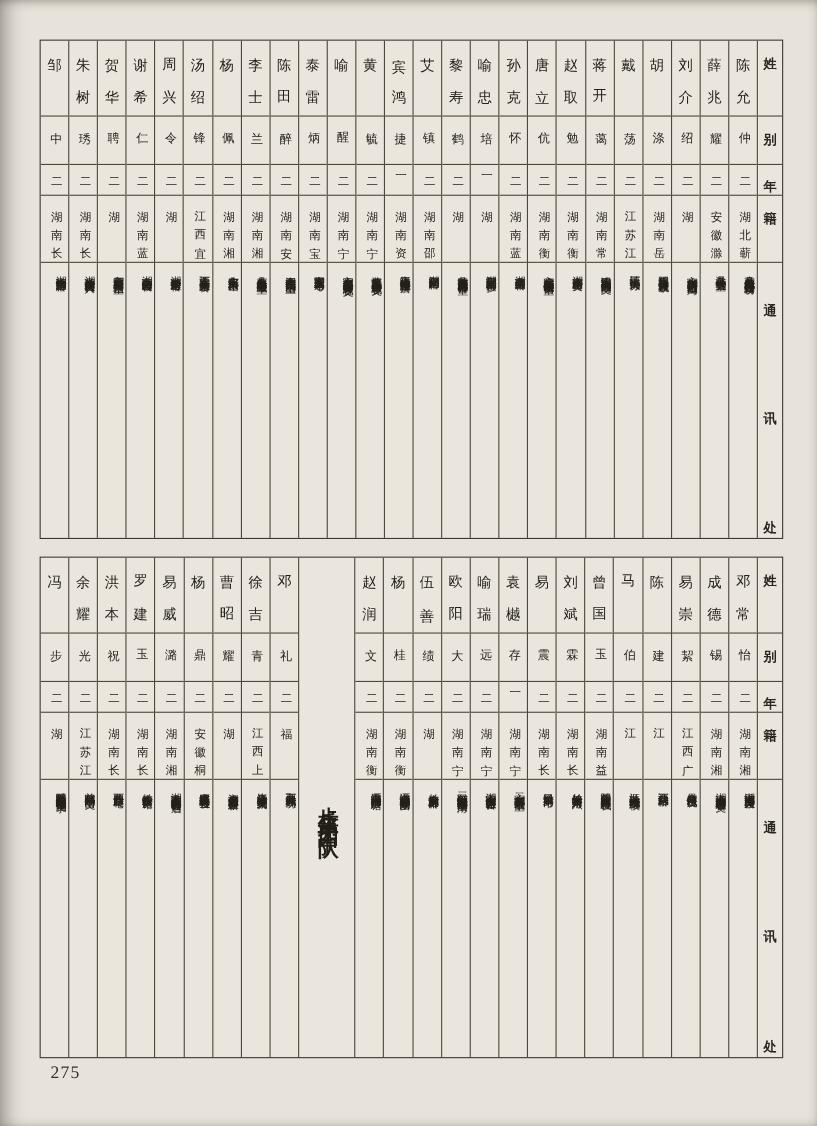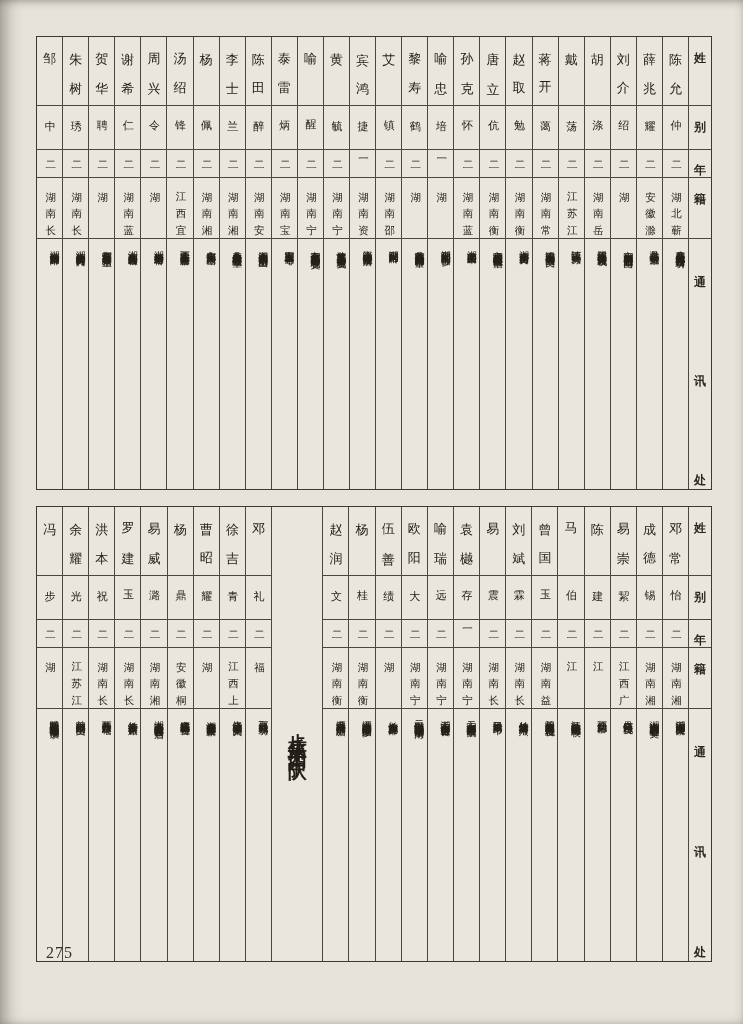--- a/index.html
+++ b/index.html
@@ -42,21 +42,21 @@
   .head-col .cell{font-size:12px;line-height:14px;padding-right:4px;font-weight:bold;color:#2a2620;}
   .head-col .c-addr{text-align:justify;text-align-last:justify;padding:26px 4px 26px 0;letter-spacing:0;}
 
   .section-col .cell{
     flex:1;height:auto;border-bottom:none;
     font-size:19px;line-height:22px;letter-spacing:5px;
     text-align:center;text-align-last:center;
     padding:0 14px 0 0;font-weight:bold;color:#221f19;
   }
 
-  .page-num{position:absolute;left:46px;top:944px;font-size:16px;letter-spacing:1px;color:#34302a;}
+  .page-num{position:absolute;left:46px;top:967px;font-size:16px;letter-spacing:1px;color:#34302a;}
 </style>
 </head>
 <body>
 
 <div class="page">
 
   <div class="roster" id="roster-top">
     <div class="col head-col">
       <div class="cell c-name">姓名</div>
       <div class="cell c-alias">别号</div>

